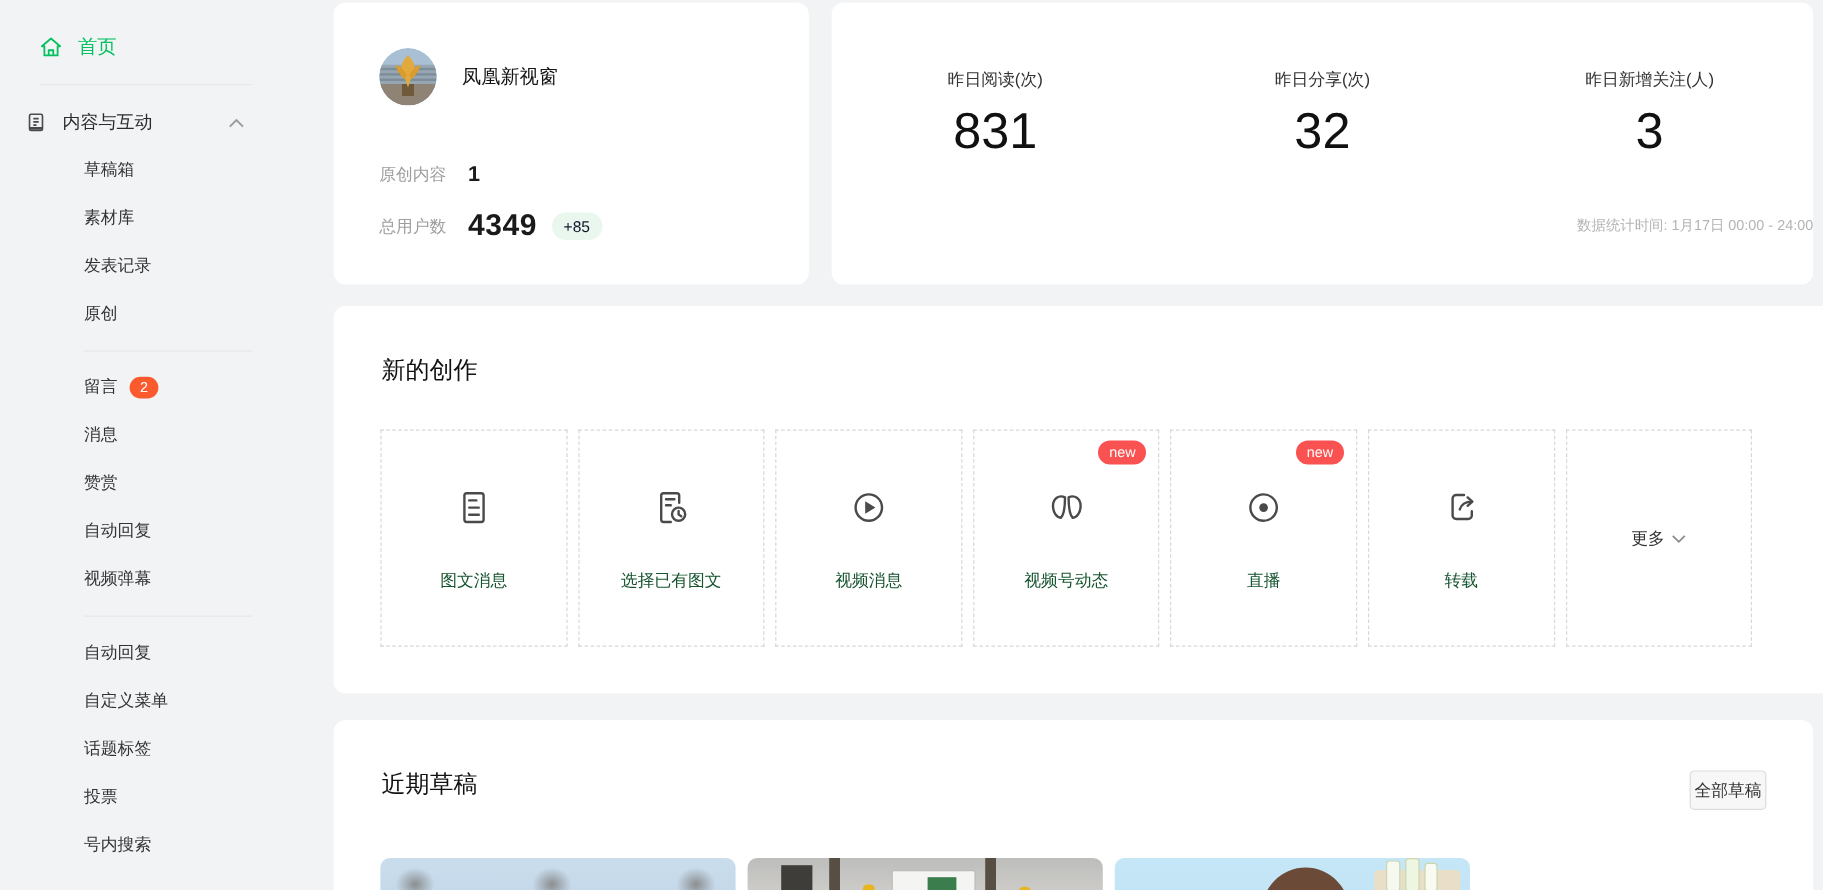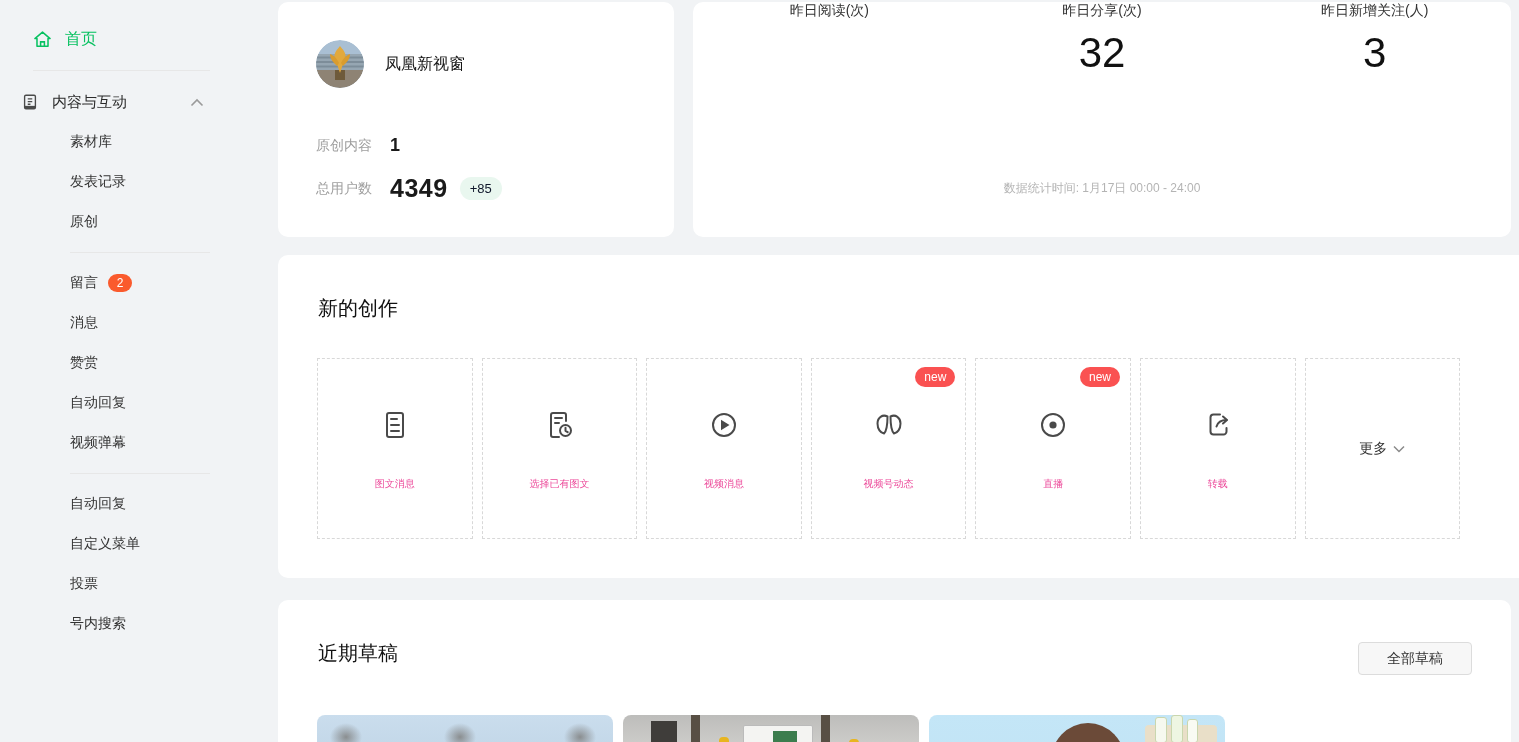--- a/index.html
+++ b/index.html
@@ -37,43 +37,43 @@
   .acct-row.r1 { top:133px; }
   .acct-row.r2 { top:172px; }
   .acct-label { font-size:14px; color:#9e9e9e; width:74px; }
   .acct-val1 { font-size:18px; font-weight:600; margin-left:0px; }
   .acct-val2 { font-size:25px; font-weight:600; letter-spacing:0.5px; }
   .delta-badge {
     margin-left:12px; background:#e9f7ef; color:#0f172a; font-size:13px;
     padding:4px 10px; border-radius:13px;
   }
   
-  .stats-cols { display:flex; }
+  .stats-cols { display:flex; padding-top:56px; }
   .stat-col { flex:1; text-align:center; }
   .stat-label { font-size:14px; color:#333; }
   .stat-value { font-size:42px; color:#111; margin-top:9px; font-weight:400; }
-  .stats-foot { position:absolute; left:0; right:0; top:178px; text-align:center; font-size:12px; color:#b4b4b4; }
+  .stats-foot { position:absolute; left:0; right:0; top:178px; text-align:right; font-size:12px; color:#b4b4b4; }
   
   .sect-title { position:absolute; left:40px; top:40px; font-size:20px; color:#111; font-weight:400; }
   .create-row { position:absolute; left:39px; top:103px; display:flex; gap:9px; }
   .create-card {
     width:155.6px; height:181px; border:1px dashed #d8d8d8; background:#fff;
     display:flex; flex-direction:column; align-items:center; justify-content:center;
     position:relative; cursor:pointer;
   }
-  .create-card .lbl { font-size:10px; color:#ec4899; margin-top:34px; }
+  .create-card .lbl { font-size:14px; color:#14532d; margin-top:34px; }
   .create-card.more-card { flex-direction:row; }
   .more-wrap { display:flex; align-items:center; gap:6px; font-size:14px; color:#333; }
   .new-badge {
     position:absolute; top:8px; right:10px; background:#fa5151; color:#fff;
     font-size:12px; padding:3px 9px; border-radius:11px; line-height:1.2;
   }
   
   .all-drafts-btn {
-    position:absolute; right:39px; top:42px; height:33px; padding:0 28px;
+    position:absolute; right:39px; top:42px; height:33px; padding:0 3px;
     background:#f7f7f7; border:1px solid #dcdcdc; border-radius:4px;
     font-size:14px; color:#333; display:flex; align-items:center; cursor:pointer;
   }
   .thumbs { position:absolute; left:39px; top:115px; display:flex; gap:10px; }
   .thumb { width:296px; height:150px; border-radius:8px; overflow:hidden; position:relative; cursor:pointer; flex:none; }
   .thumb .el { position:absolute; }
   .thumb1 { background:linear-gradient(180deg,#cadded 0%,#b9d0e2 52%,#a9c0d4 58%,#3d3e41 60%,#46474a 72%,#b6ae9f 74%,#cfc8ba 100%); }
   .t1-tree { width:46px; height:40px; top:2px; border-radius:50%;
     background:radial-gradient(closest-side, rgba(90,80,70,.55), rgba(90,80,70,0) 70%); }
   .thumb2 { background:linear-gradient(180deg,#bdbdbb 0%,#cfcecb 22%,#e8e8e6 45%,#f0efed 70%,#d8d8d6 100%); }
@@ -118,20 +118,23 @@
     <span>内容与互动</span>
     <span class="chev">
       <svg width="14" height="9" viewBox="0 0 14 9" fill="none" stroke="#9a9a9a" stroke-width="1.6">
         <path d="M1.5 7.5 L7 2 L12.5 7.5"></path>
       </svg>
     </span>
   </div>
 
   <nav>
     <div class="side-row side-item">
+      <span>草稿箱</span>
+    </div>
+    <div class="side-row side-item">
       <span>素材库</span>
     </div>
     <div class="side-row side-item">
       <span>发表记录</span>
     </div>
     <div class="side-row side-item">
       <span>原创</span>
     </div>
 
     <div class="divider sub"></div>
@@ -153,20 +156,23 @@
       <span>视频弹幕</span>
     </div>
 
     <div class="divider sub"></div>
 
     <div class="side-row side-item">
       <span>自动回复</span>
     </div>
     <div class="side-row side-item">
       <span>自定义菜单</span>
+    </div>
+    <div class="side-row side-item">
+      <span>话题标签</span>
     </div>
     <div class="side-row side-item">
       <span>投票</span>
     </div>
     <div class="side-row side-item">
       <span>号内搜索</span>
     </div>
   </nav>
 </aside>
 
@@ -203,20 +209,21 @@
     <span class="acct-label">总用户数</span>
     <span class="acct-val2">4349</span>
     <span class="delta-badge">+85</span>
   </div>
 </section>
 
 <section class="card" id="card-stats">
   <div class="stats-cols">
     <div class="stat-col">
       <div class="stat-label">昨日阅读(次)</div>
+      <div class="stat-value">831</div>
     </div>
     <div class="stat-col">
       <div class="stat-label">昨日分享(次)</div>
       <div class="stat-value">32</div>
     </div>
     <div class="stat-col">
       <div class="stat-label">昨日新增关注(人)</div>
       <div class="stat-value">3</div>
     </div>
   </div>

